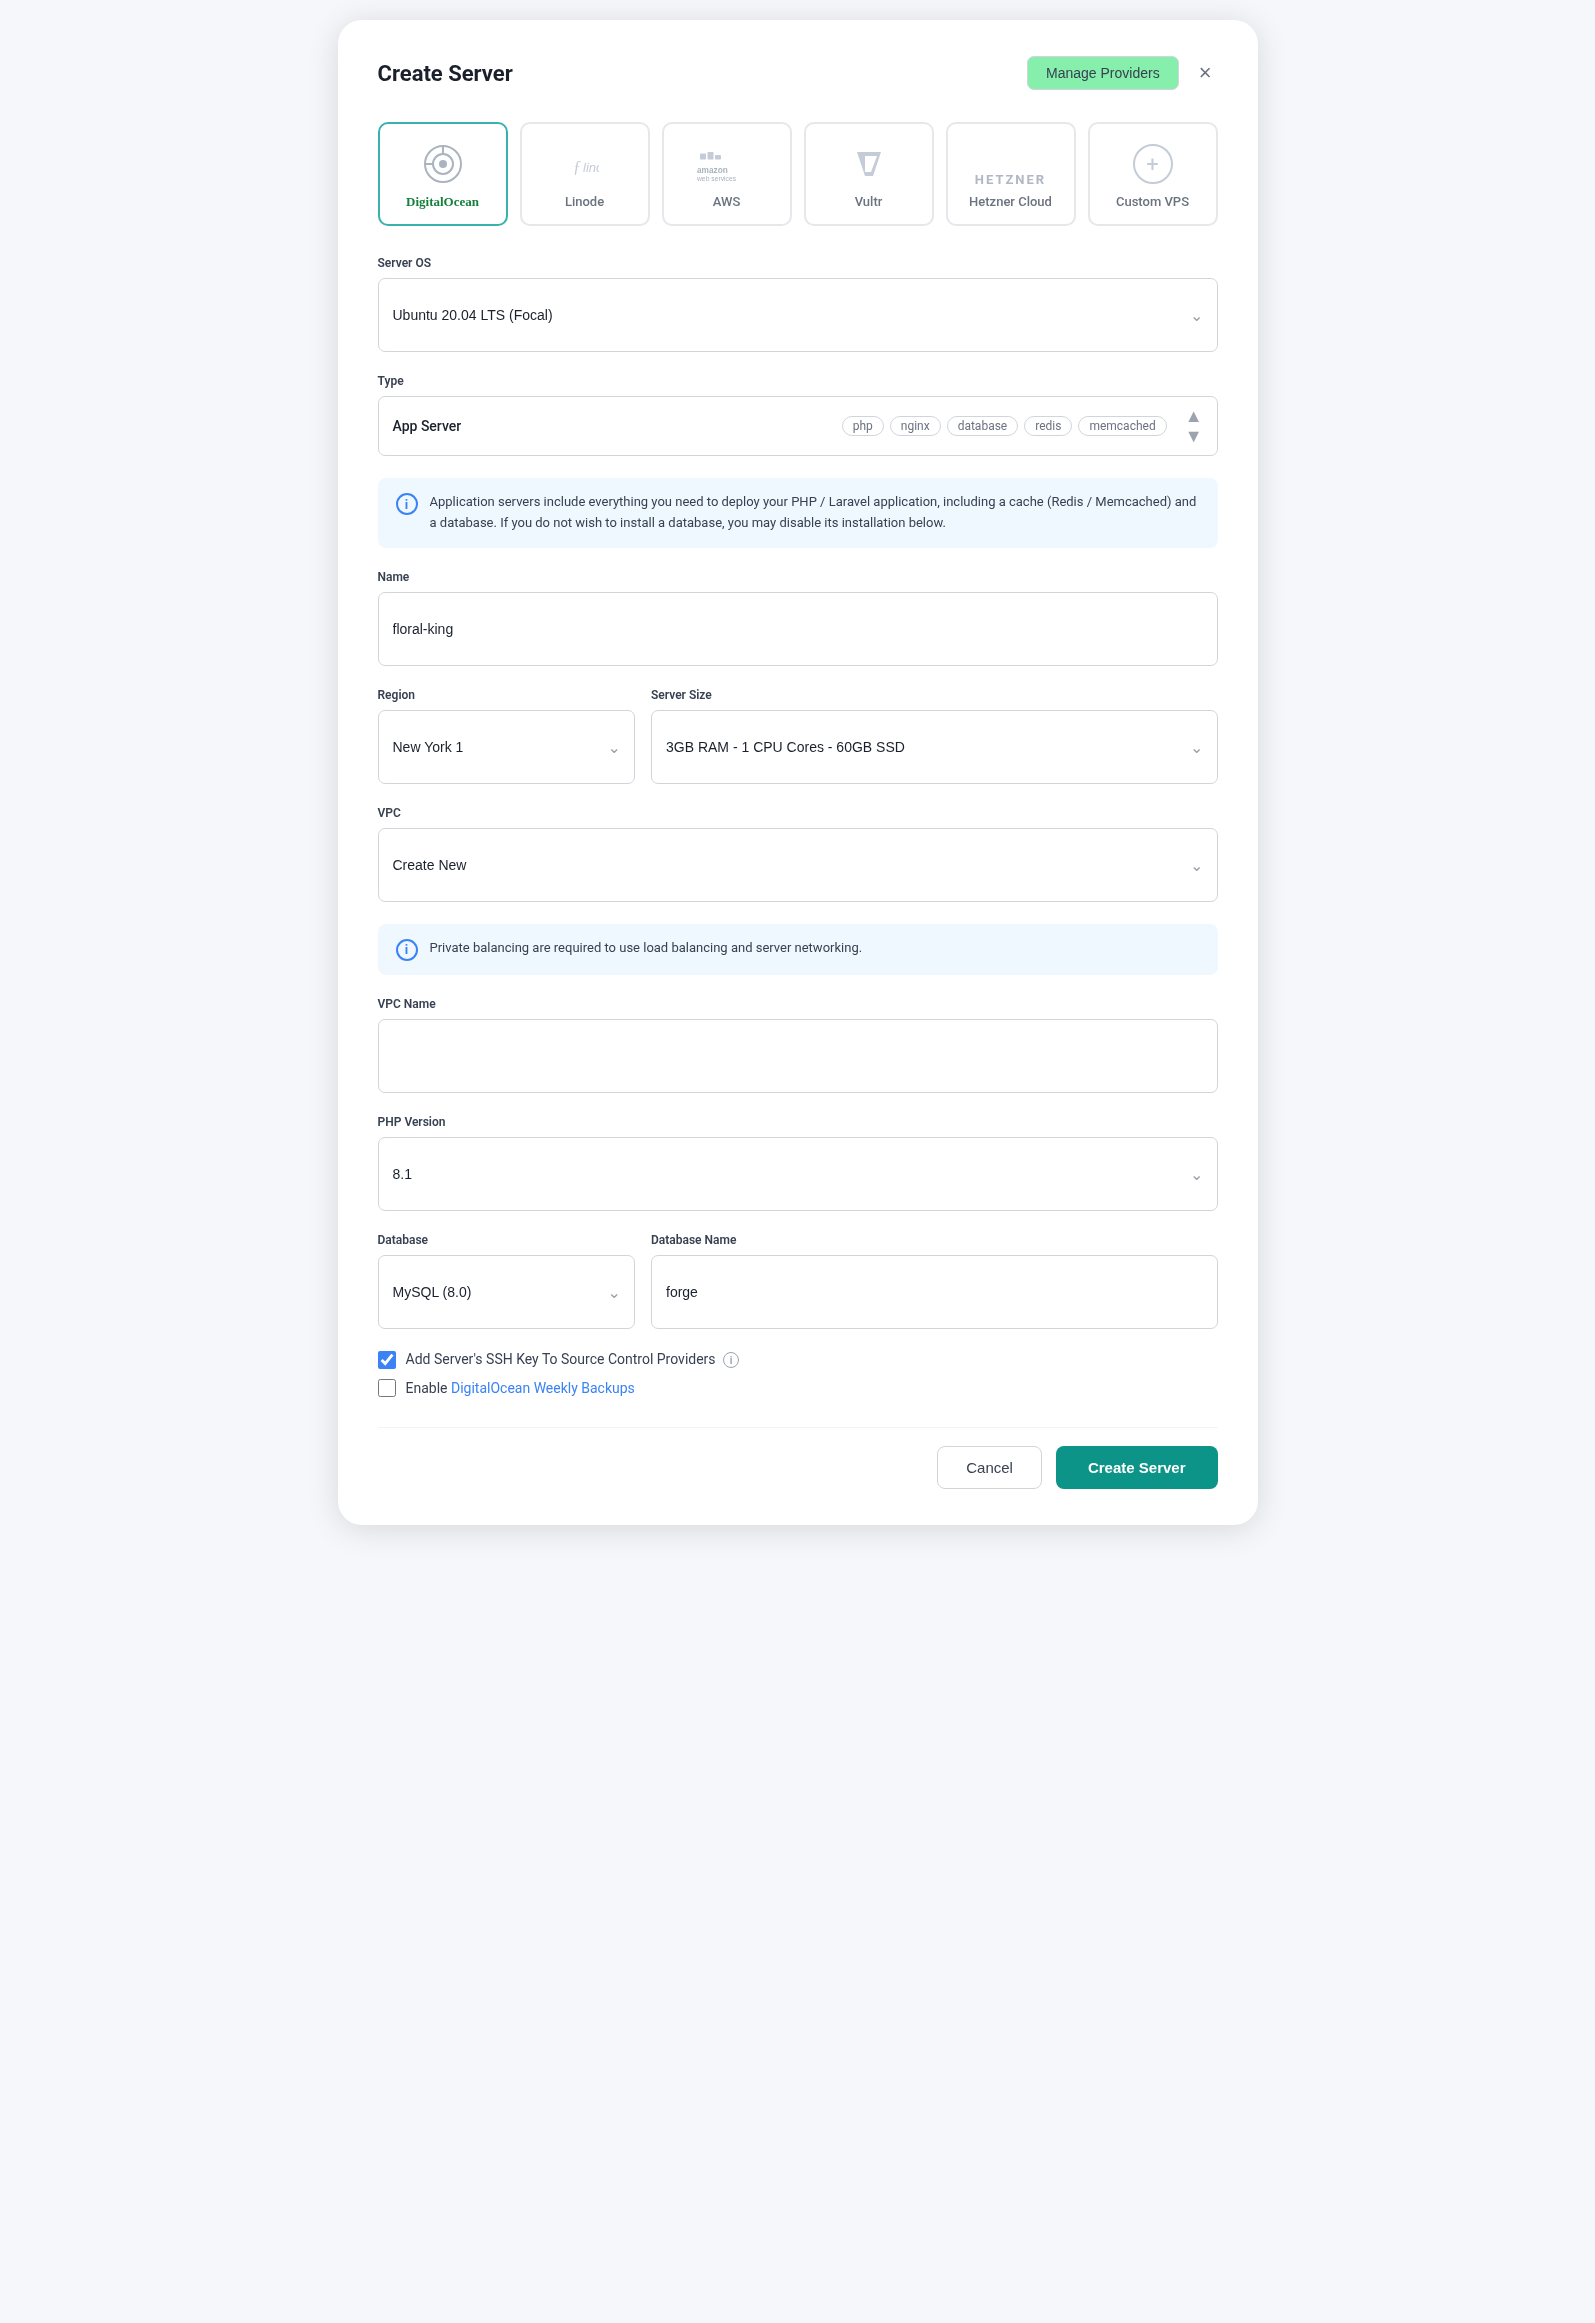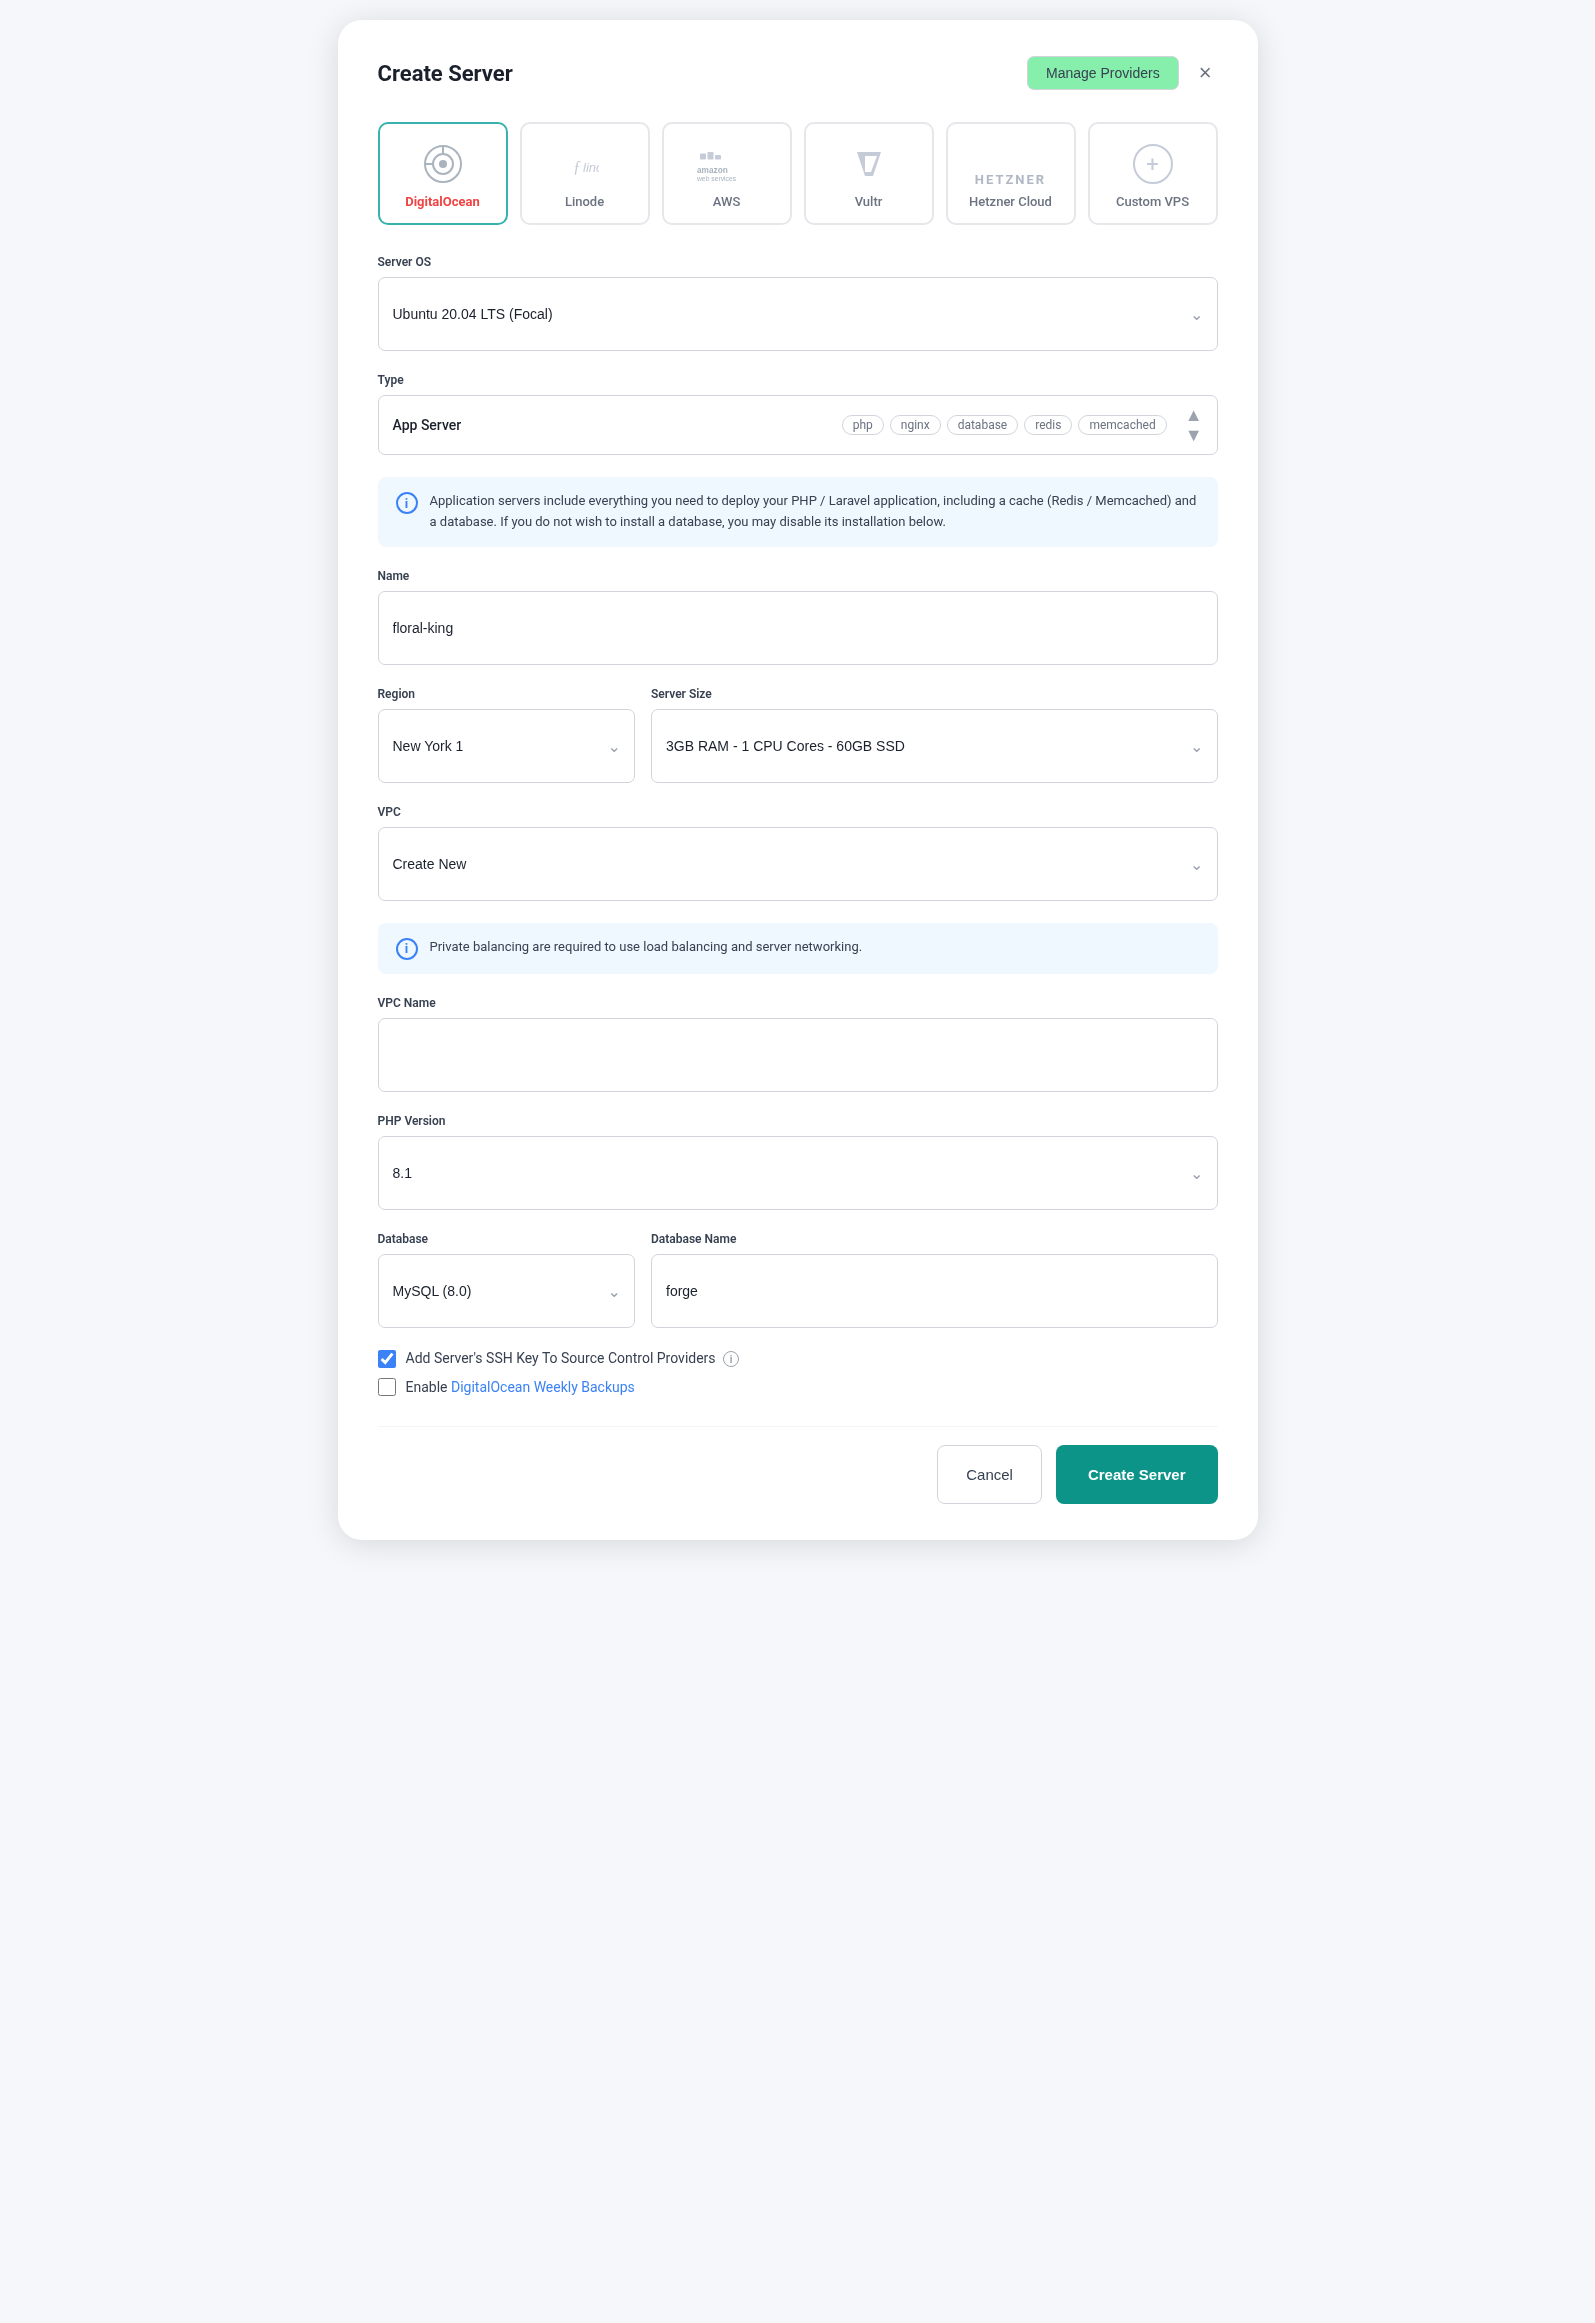--- a/index.html
+++ b/index.html
@@ -84,22 +84,23 @@
       justify-content: center;
       margin-bottom: 8px;
     }
     .provider-card .provider-name {
       font-size: 13px;
       color: #6b7280;
       font-weight: 500;
       text-align: center;
     }
     .provider-card.active .provider-name {
-      color: #ef4444;
+      color: #15803d;
       font-weight: 700;
+      font-family: Liberation Serif, serif;
     }
     
     .do-icon {
       width: 44px;
       height: 44px;
       color: #aab4be;
     }
     
     .section-label {
       font-size: 12px;
@@ -264,21 +265,21 @@
       justify-content: flex-end;
       gap: 14px;
       margin-top: 30px;
       padding-top: 18px;
       border-top: 1px solid #f3f4f6;
     }
     .cancel-btn {
       border: 1px solid #d1d5db;
       background: #fff;
       border-radius: 8px;
-      padding: 20px 28px;
+      padding: 12px 28px;
       font-size: 15px;
       color: #374151;
       cursor: pointer;
       font-weight: 500;
     }
     .create-btn {
       background: #0d9488;
       border: none;
       border-radius: 8px;
       padding: 12px 32px;

